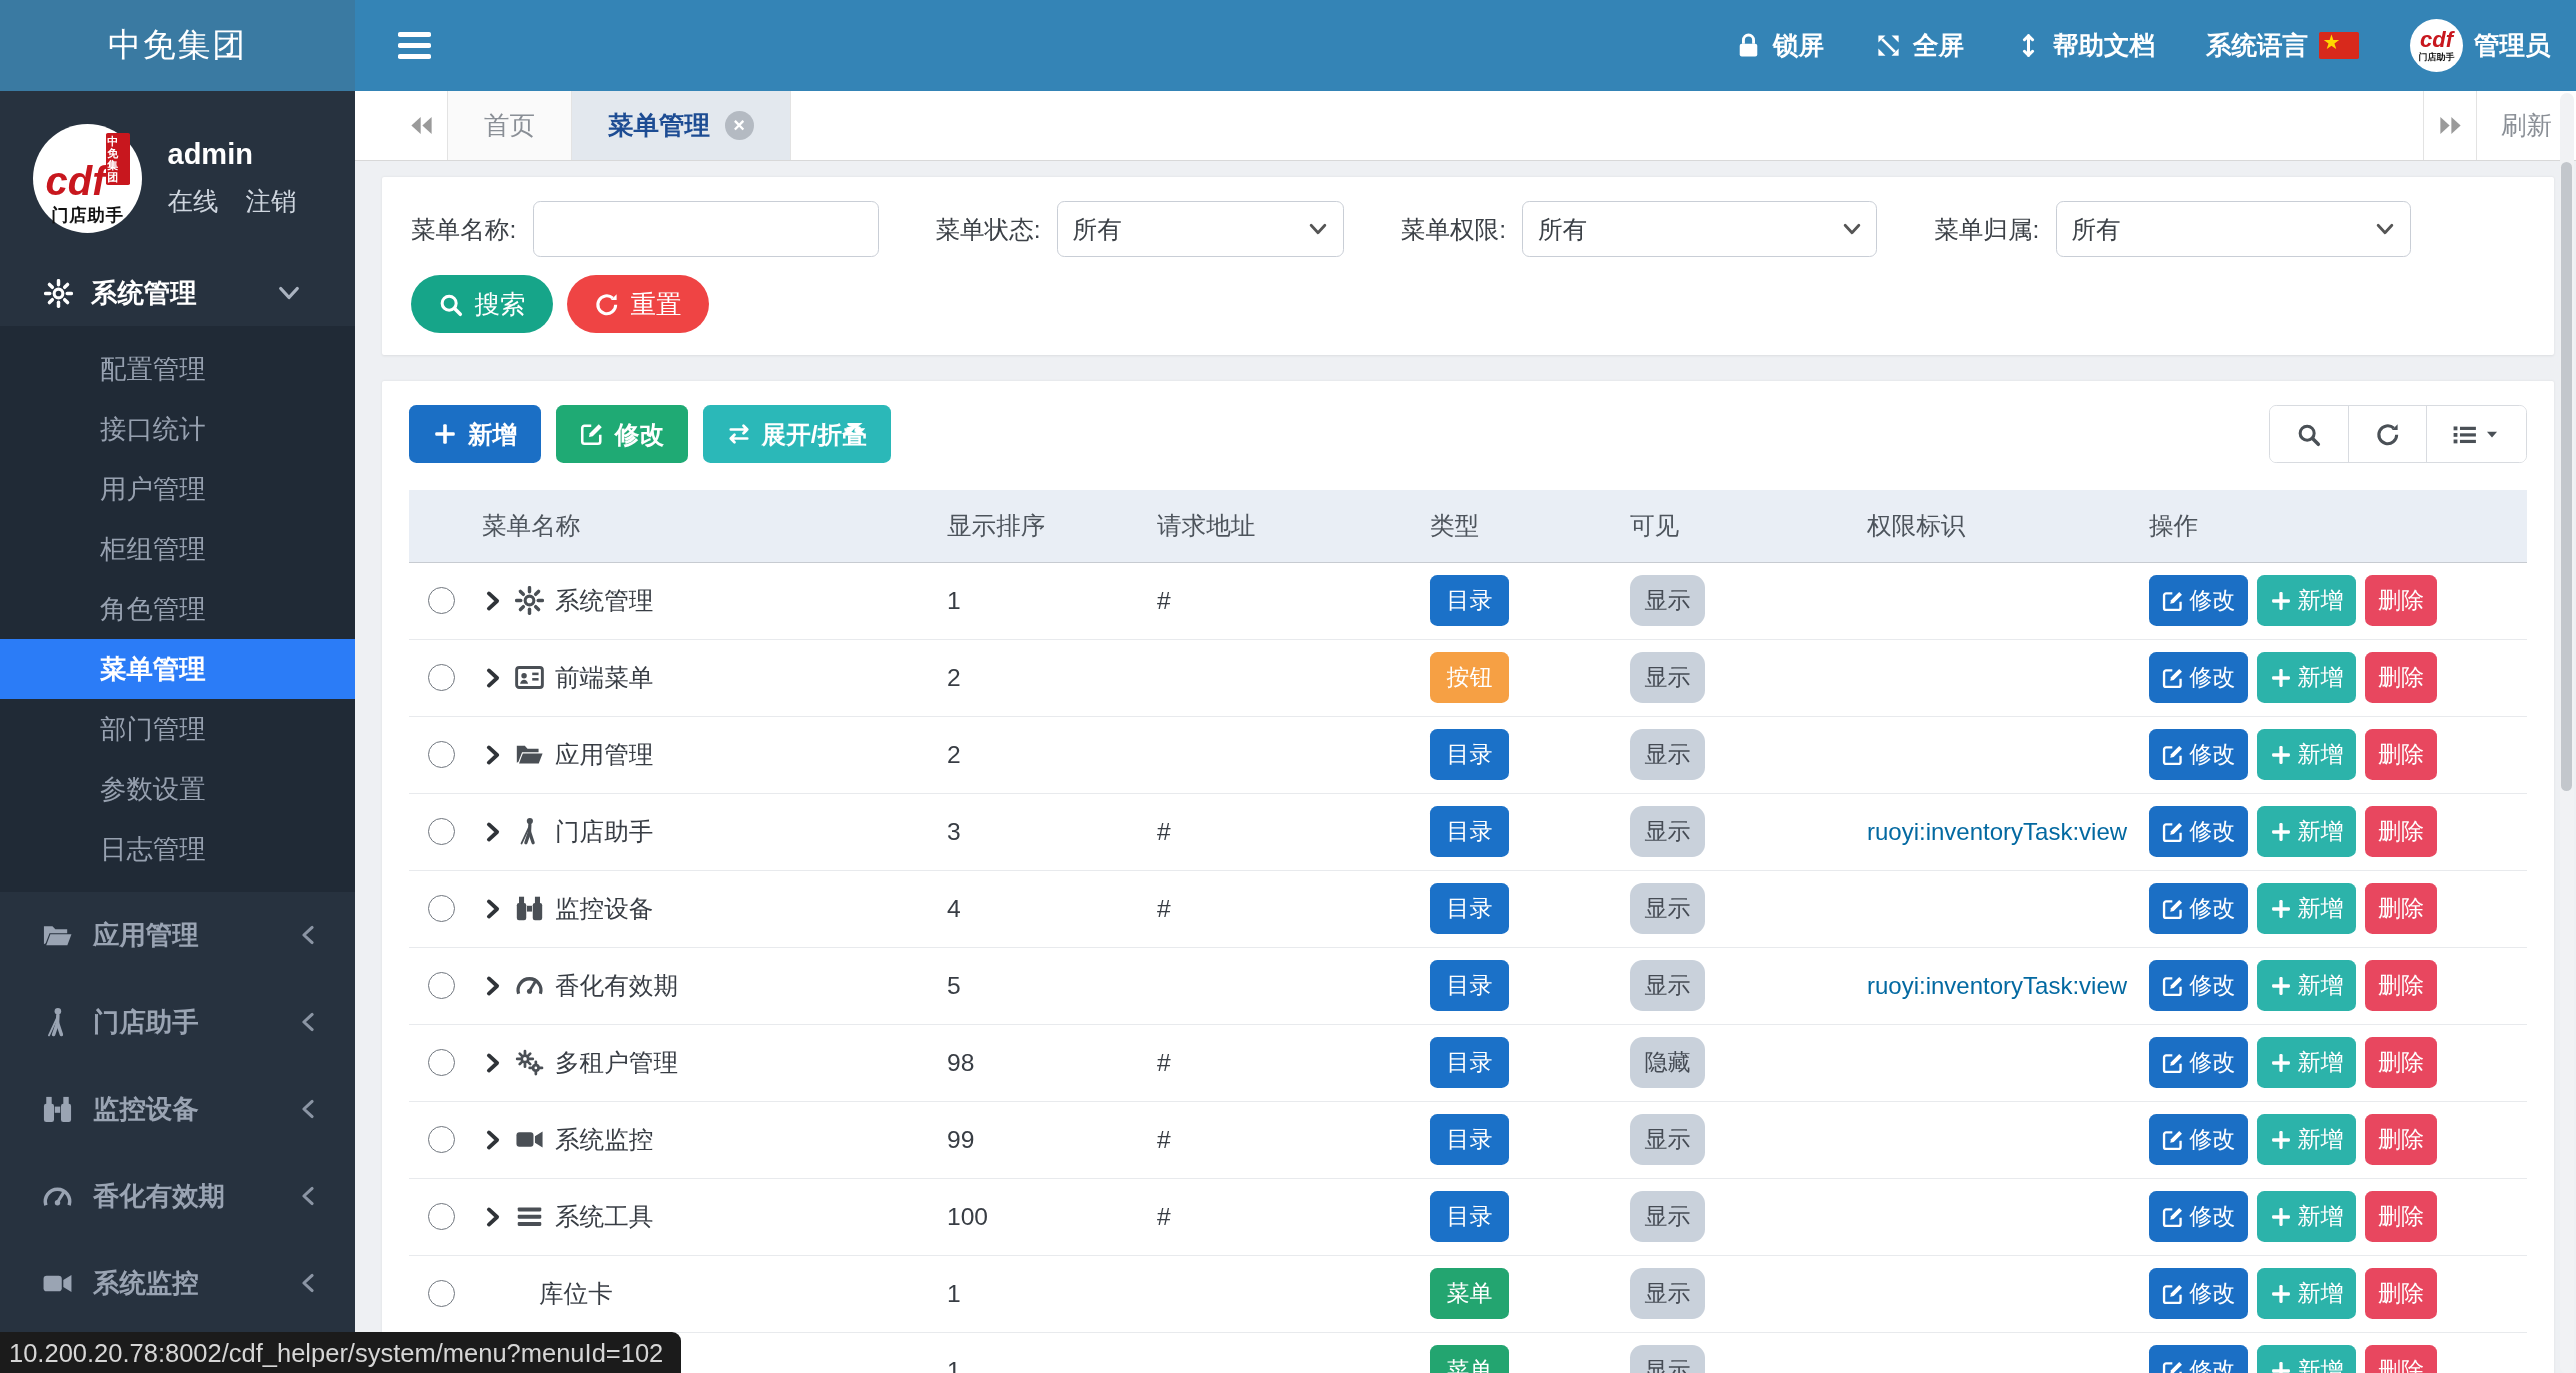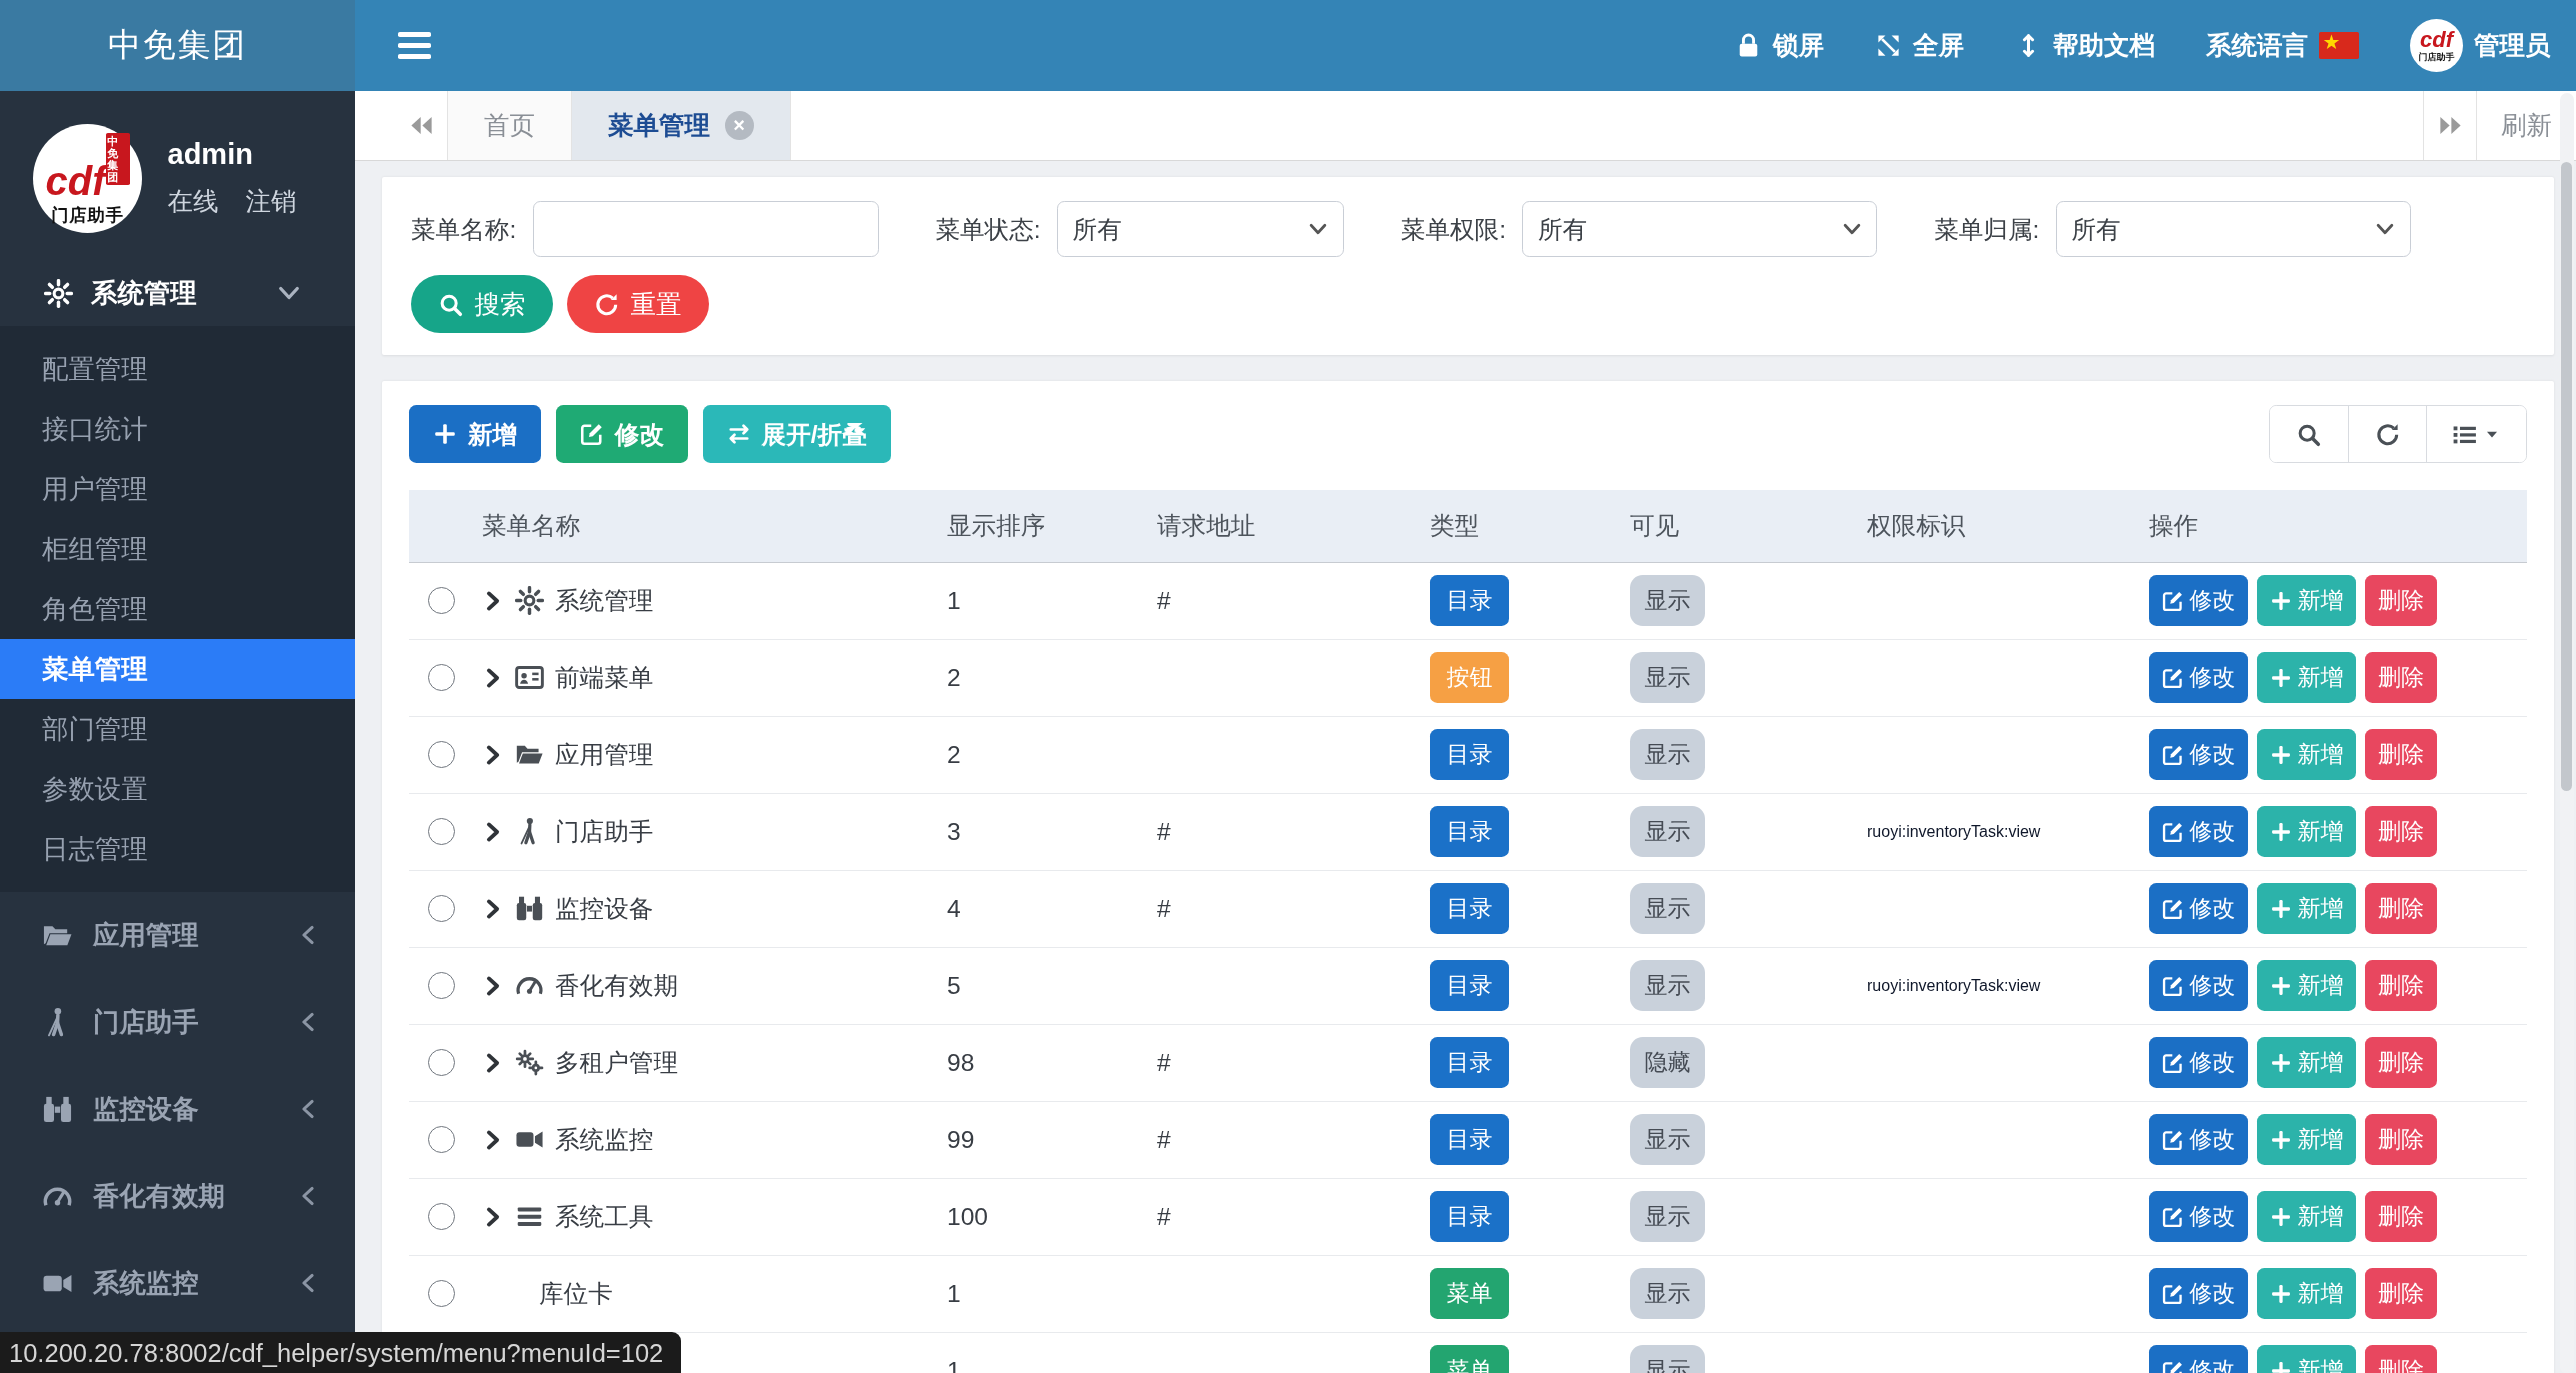--- a/index.html
+++ b/index.html
@@ -40,21 +40,21 @@
     line-height:1.1; padding:1.8px; vertical-align:super; border-radius:1.8px; width:24px; }
   .avatar-lg .logo-sub { font-size:17.3px; margin-top:5.5px; letter-spacing:0.9px; }
   .user-meta .uname { color:#fff; font-size:29px; font-weight:bold; }
   .user-meta .ustat { color:#cfd6df; font-size:25.5px; margin-top:12.8px; display:flex; gap:27px; }
   .rootitem { height:66px; display:flex; align-items:center; color:#fff; font-size:26.4px; font-weight:bold;
     padding:0 36px 0 44px; cursor:pointer; }
   .rootitem svg { width:29px; height:29px; margin-right:18px; }
   .rootitem .grow { flex:1; }
   .rootitem .chev { width:24px; height:24px; color:#aab3c0; }
   .submenu { background:#202a36; padding:12.8px 0; }
-  .subitem { height:60px; line-height:60px; padding-left:42px; color:#97a1b0; font-size:26.4px; cursor:pointer; }
+  .subitem { height:60px; line-height:60px; padding-left:100px; color:#97a1b0; font-size:26.4px; cursor:pointer; }
   .subitem.active { background:#2b7cf7; color:#fff; font-weight:bold; }
   .sections { flex:1; }
   .secitem { height:87px; display:flex; align-items:center; color:#9aa4b3; font-size:26.4px; font-weight:bold;
     padding:0 36px 0 42px; cursor:pointer; }
   .secitem svg.sicon { width:31px; height:31px; margin-right:20px; }
   .secitem .grow { flex:1; }
   .secitem svg.schev { width:22px; height:22px; color:#8b95a4; }
 
   
   .main { flex:1; display:flex; flex-direction:column; min-width:0; }
@@ -113,21 +113,21 @@
   .trow > div { padding-left:9px; }
   .c-radio { display:flex; justify-content:center; padding-left:0 !important; }
   .radio { width:27px; height:27px; border-radius:50%; border:1.8px solid #70767e; display:inline-block; cursor:pointer; }
   .c-name { display:flex; align-items:center; gap:11px; }
   .c-name .chev { width:22px; height:22px; color:#2f3338; flex-shrink:0; }
   .c-name .ricon { width:29px; height:29px; color:#4a4f55; flex-shrink:0; }
   .c-name.noicon { padding-left:66px !important; }
   .badge { color:#fff; font-size:23px; padding:10px 16.4px; border-radius:7.3px; display:inline-block; }
   .badge.blue { background:#1b71c8; } .badge.orange { background:#f6a044; } .badge.green { background:#23a570; }
   .pill { background:#c9d1db; color:#454b54; font-size:23px; padding:10px 14.6px; border-radius:12.8px; display:inline-block; }
-  .c-perm { font-size:16px; color:#0f172a; }
+  .c-perm { font-size:24px; color:#0369a1; }
   .c-ops { display:flex; gap:9px; }
   .op { height:51px; border:none; border-radius:7.3px; color:#fff; font-size:23px; display:flex; align-items:center;
     gap:5.5px; padding:0 12.8px; cursor:pointer; }
   .op svg { width:22px; height:22px; }
   .op-edit { background:#1b6fc5; } .op-add { background:#2cb3aa; } .op-del { background:#e8475f; }
 
   
   .statusbar { position:absolute; left:0; bottom:0; height:42px; background:#1b1b1b; color:#d6d6d6;
     font-size:25.5px; display:flex; align-items:center; padding:0 18px 0 9px; border-radius:0 9px 0 0; z-index:20; }
 

